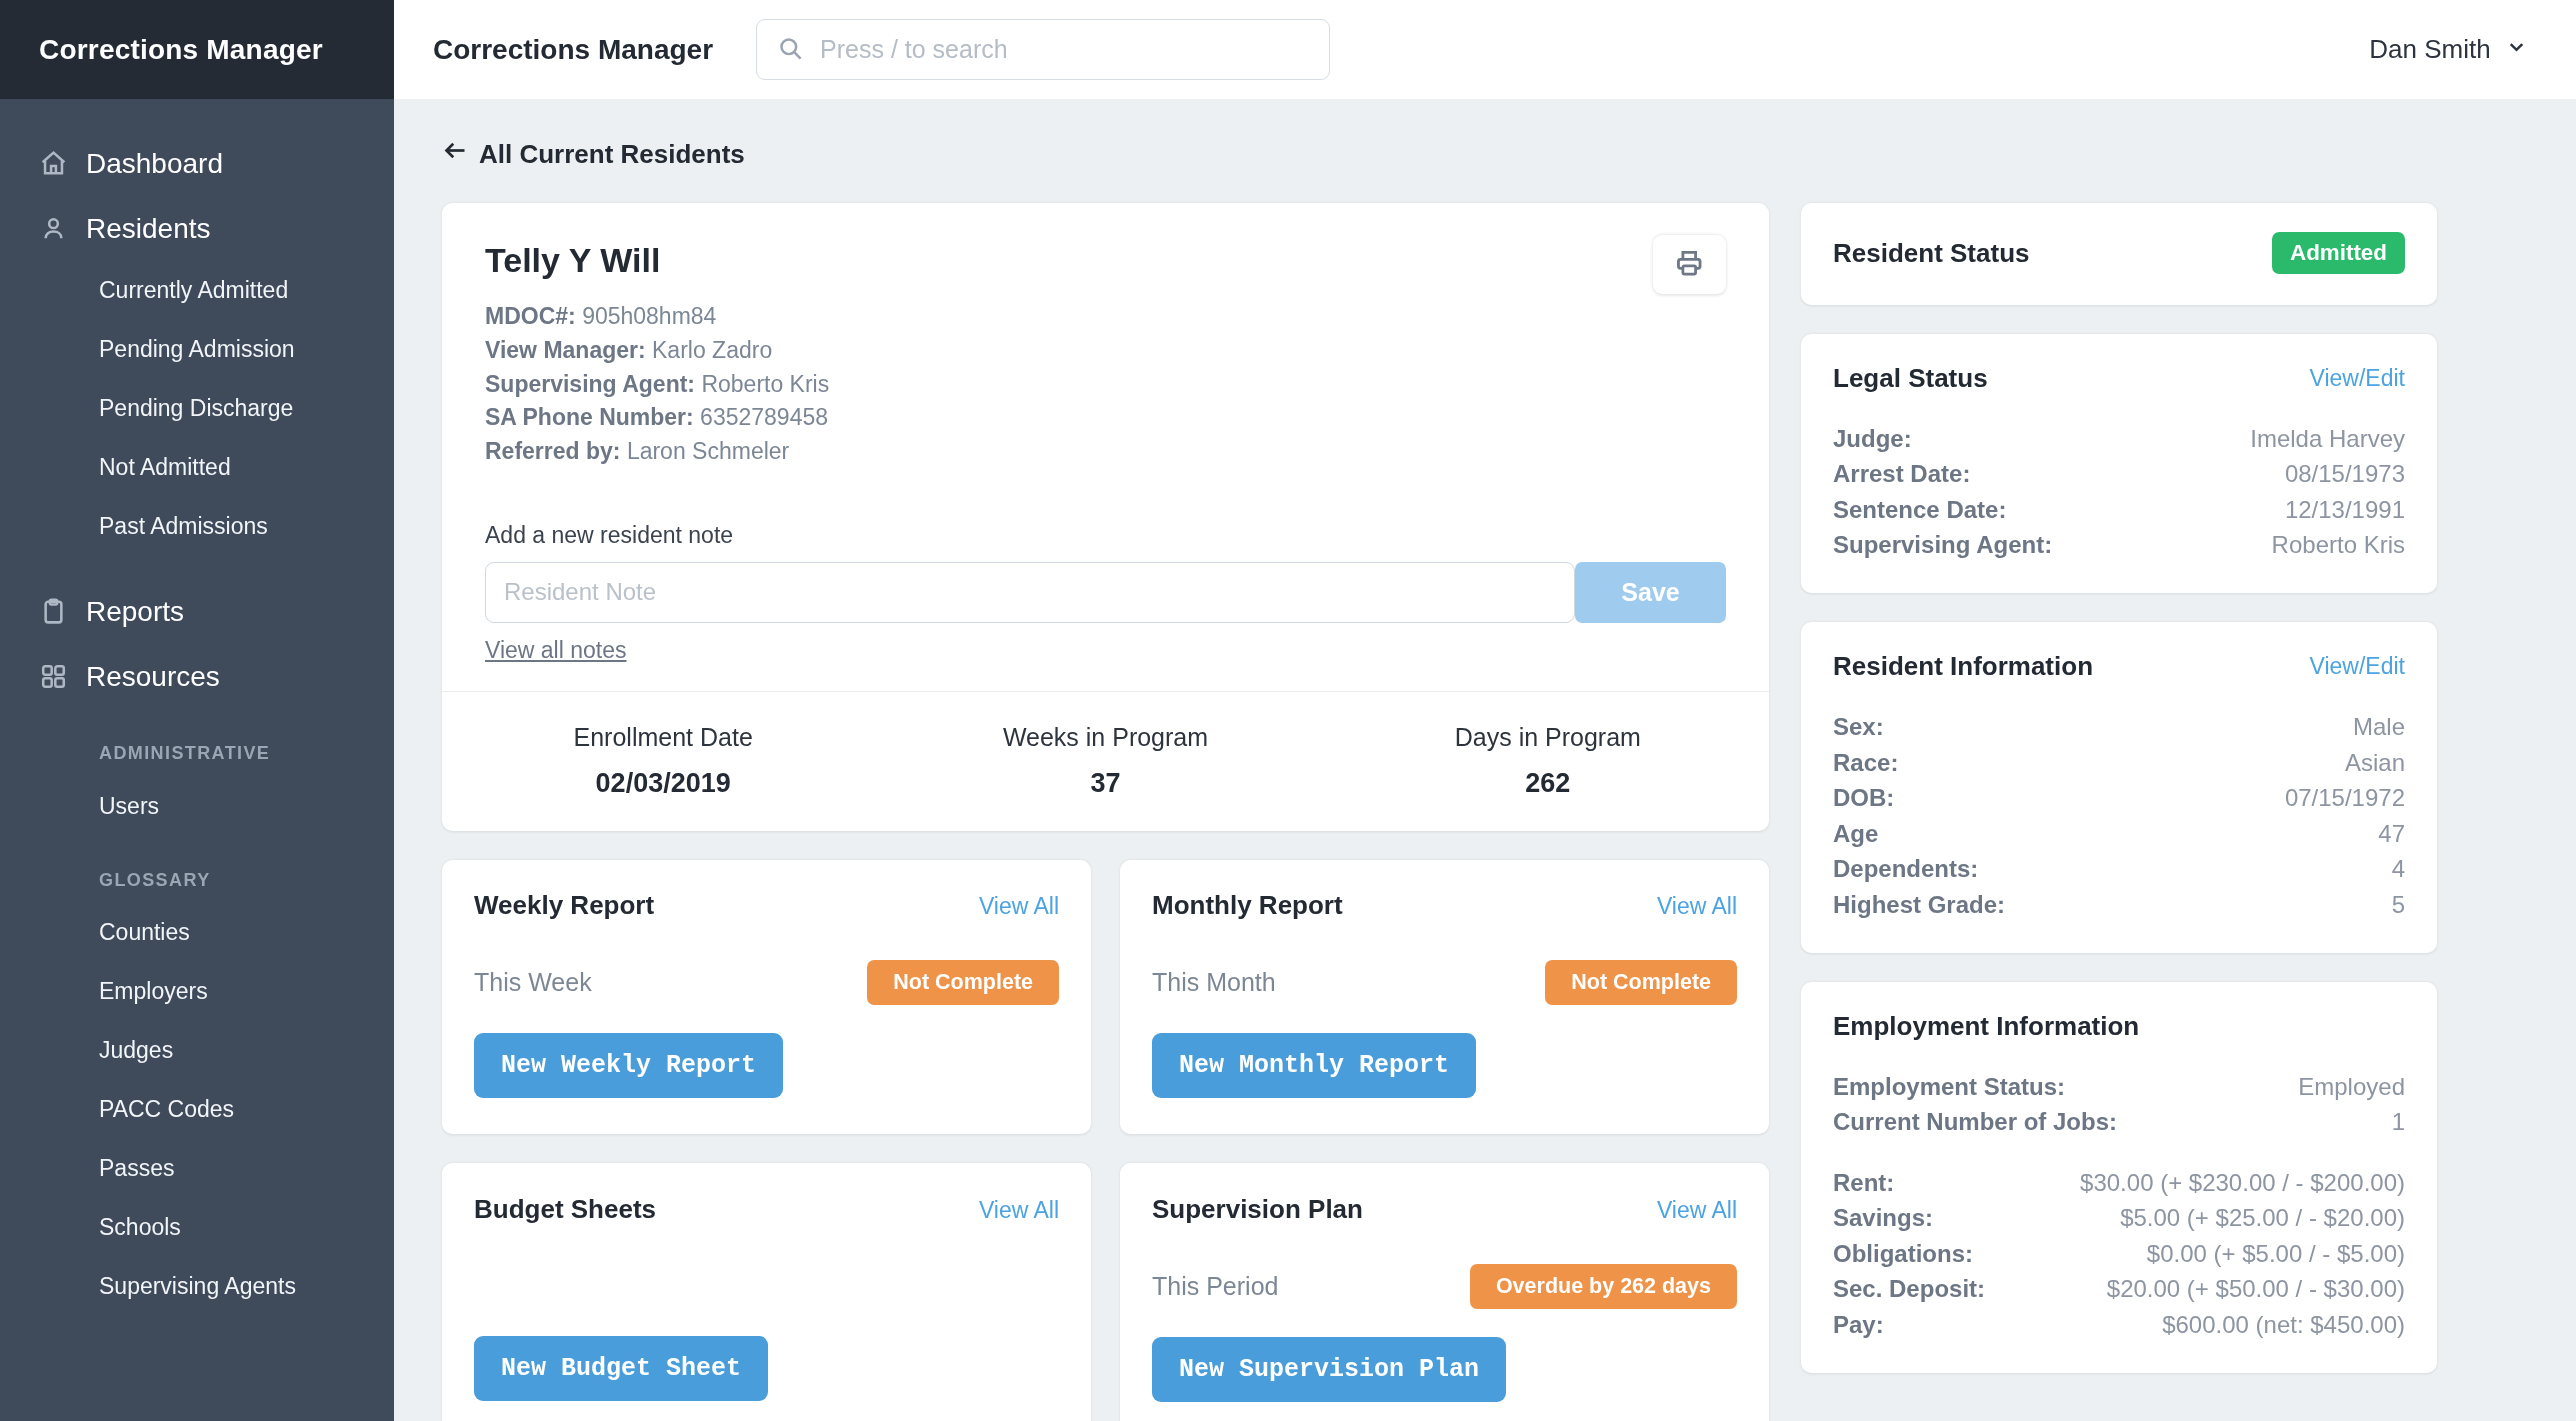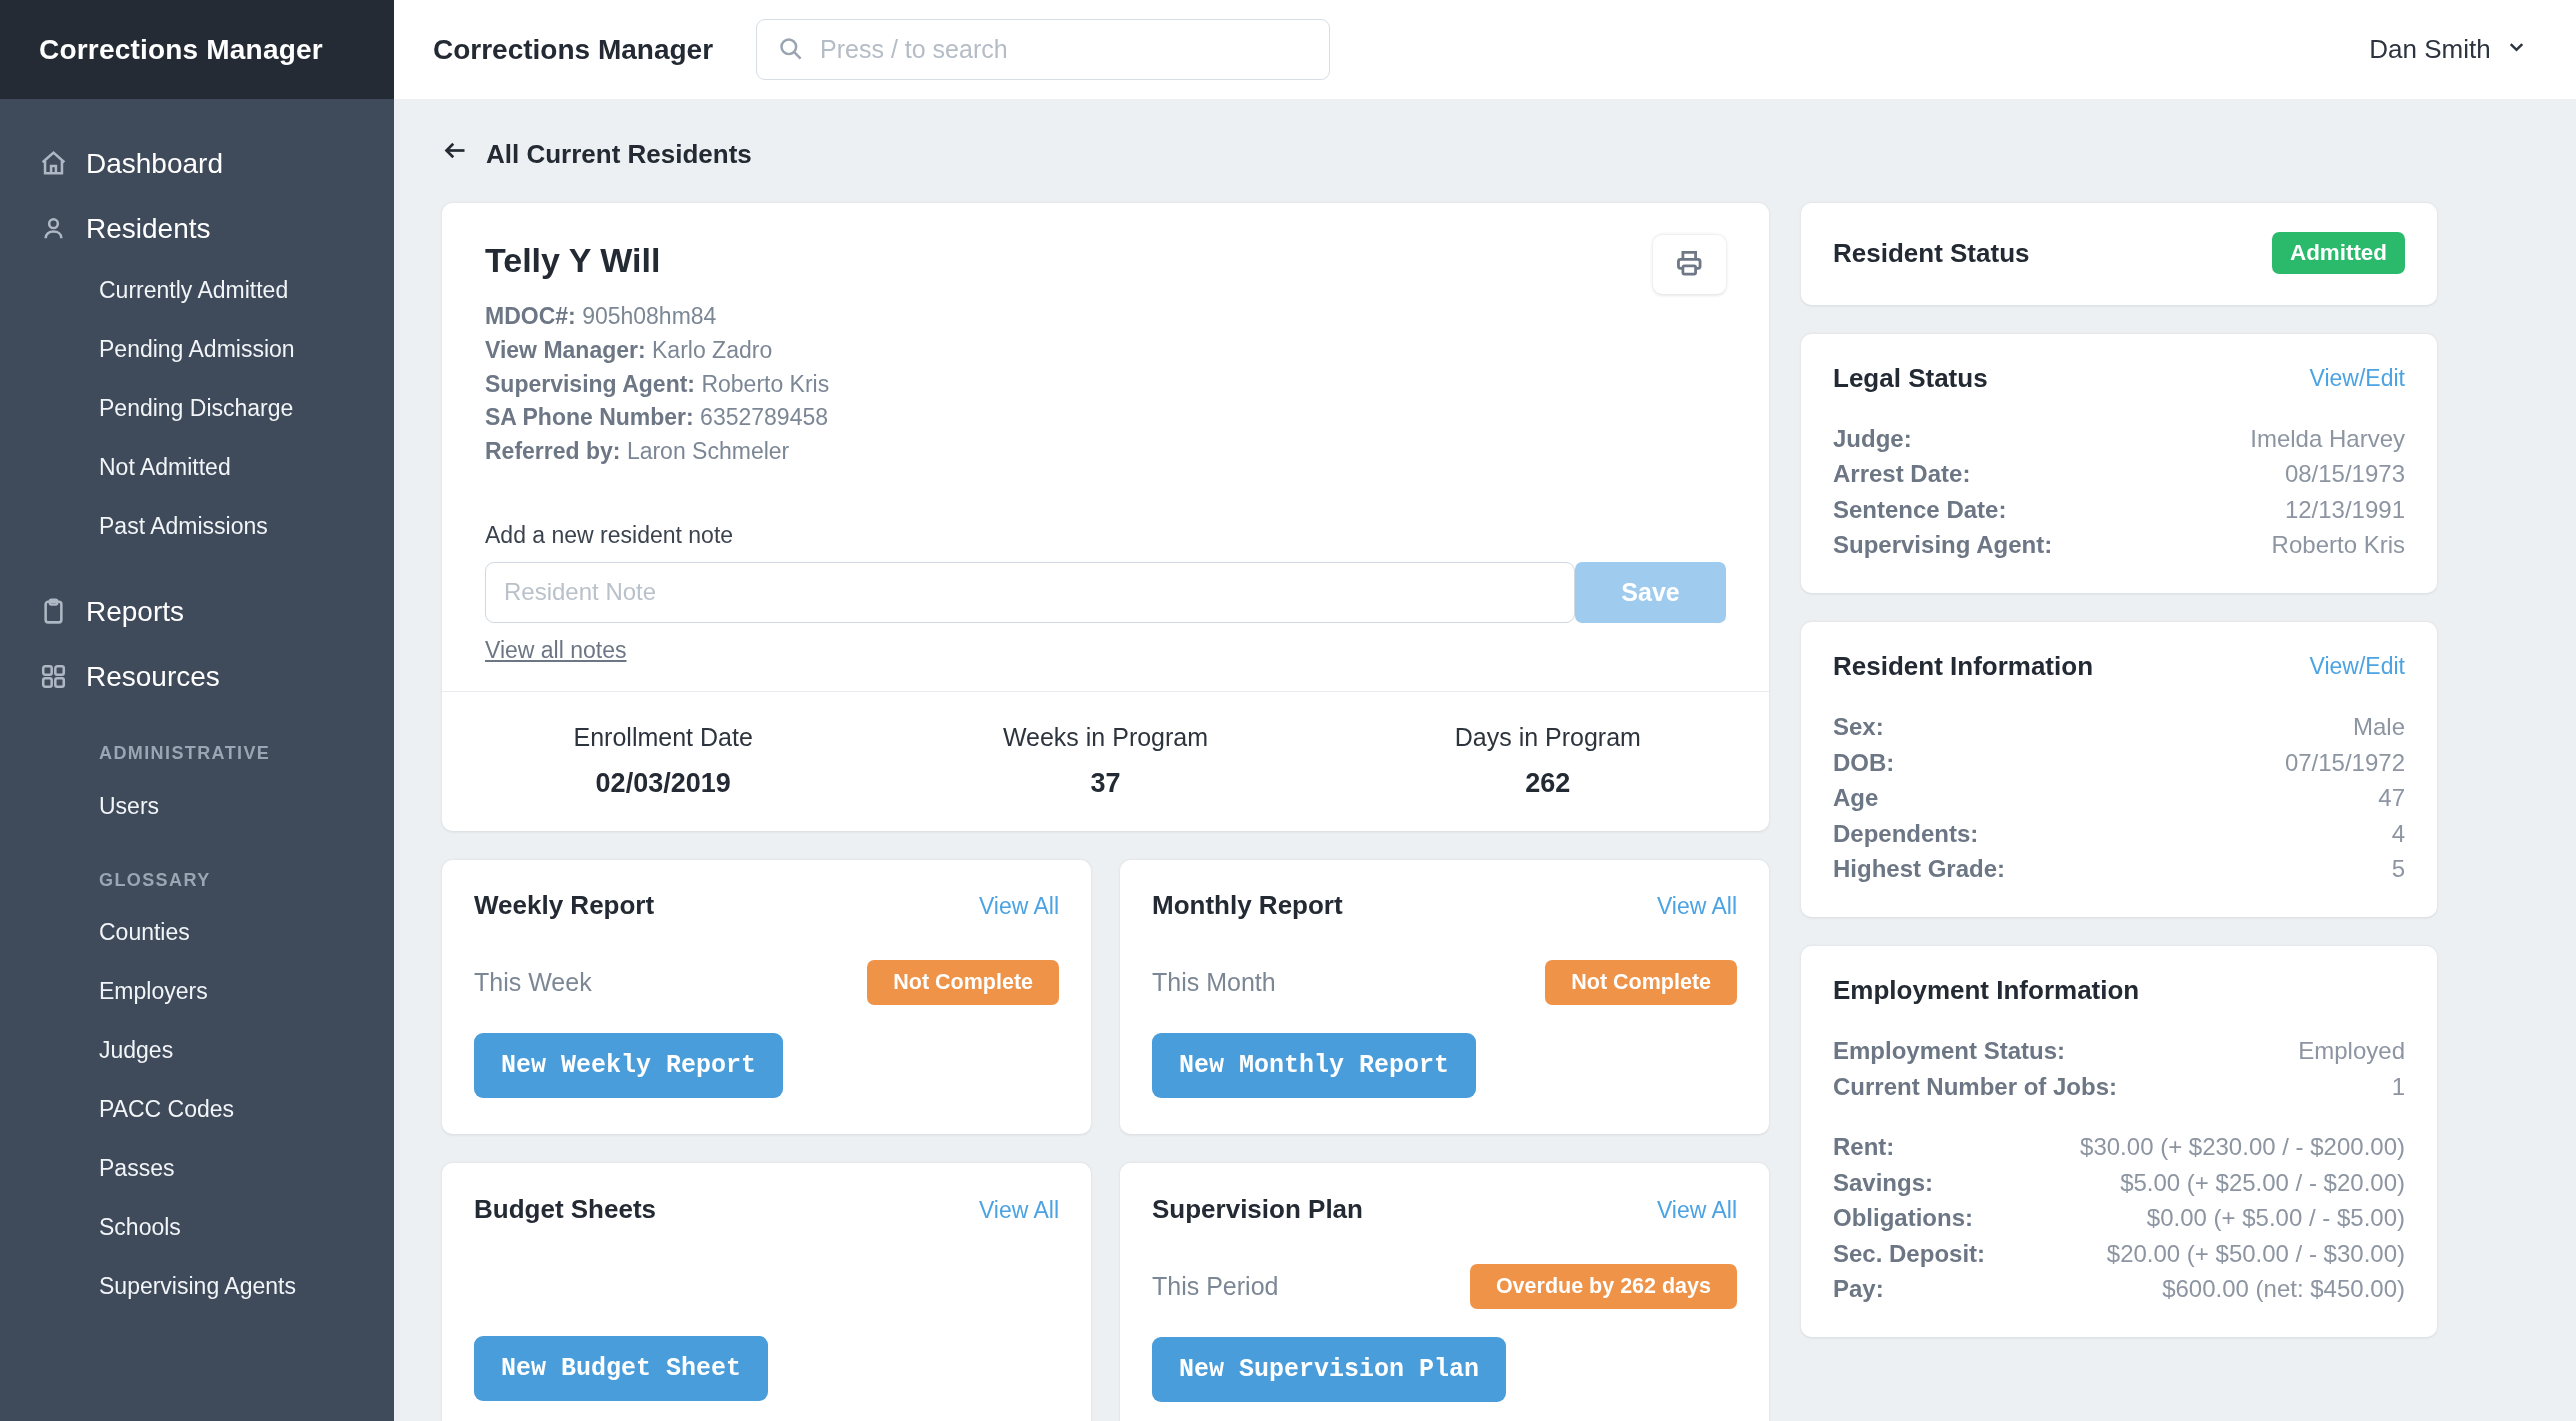--- a/index.html
+++ b/index.html
@@ -58,21 +58,21 @@
   }
   .searchbox svg { stroke: #9aa4b0; fill: none; stroke-width: 2.2; }
   .search-ph { margin-left: 16px; font-size: 25px; color: #b4bcc6; }
   .topbar-spacer { flex: 1 1 auto; }
   .userbtn { display: flex; align-items: center; gap: 14.3px; font-size: 26px; color: #2c3440; cursor: pointer; }
   .userbtn svg { stroke: #2c3440; fill: none; stroke-width: 2.6; }
 
   .content { flex: 1 1 auto; background: #edf0f2; padding: 38px 48px 0 48px; overflow: hidden; }
 
   .backlink {
-    display: flex; align-items: center; gap: 17px;
+    display: flex; align-items: center; gap: 10px;
     font-size: 26px; font-weight: bold; color: #232a33;
     margin-bottom: 32px; cursor: pointer;
   }
   .backlink svg { stroke: #232a33; fill: none; stroke-width: 2.4; }
 
   .cols { display: flex; gap: 32px; align-items: flex-start; }
   .col-left { width: 1327px; flex: 0 0 1327px; }
   .col-right { width: 636px; flex: 0 0 636px; }
 
   .card { background: #fff; border-radius: 10.8px; box-shadow: 0 0.9px 2.7px rgba(20,30,45,.10); }
@@ -423,20 +423,24 @@
             <div class="panel-head">
               <span class="panel-title">Resident Information</span>
               <span class="panel-link">View/Edit</span>
             </div>
             <div class="kv-list">
               <div class="kv">
                   <span class="k">Sex:</span>
                   <span class="v">Male</span>
                 </div>
               <div class="kv">
+                  <span class="k">Race:</span>
+                  <span class="v">Asian</span>
+                </div>
+              <div class="kv">
                   <span class="k">DOB:</span>
                   <span class="v">07/15/1972</span>
                 </div>
               <div class="kv">
                   <span class="k">Age</span>
                   <span class="v">47</span>
                 </div>
               <div class="kv">
                   <span class="k">Dependents:</span>
                   <span class="v">4</span>

